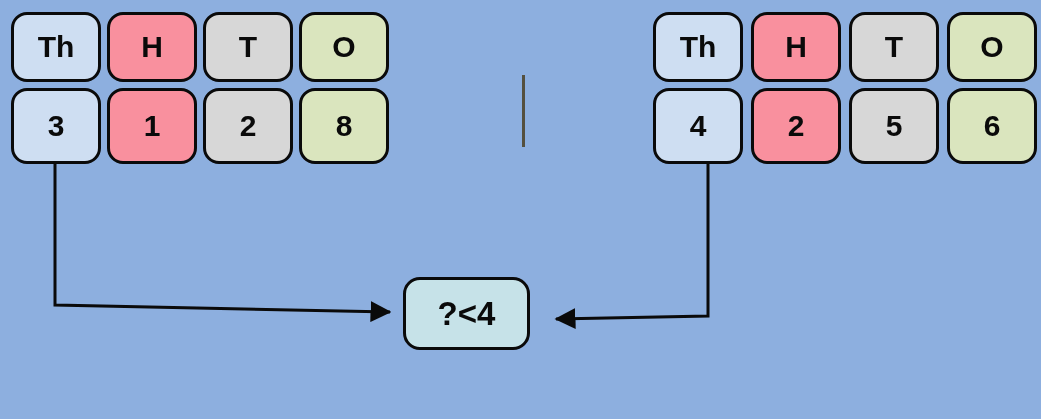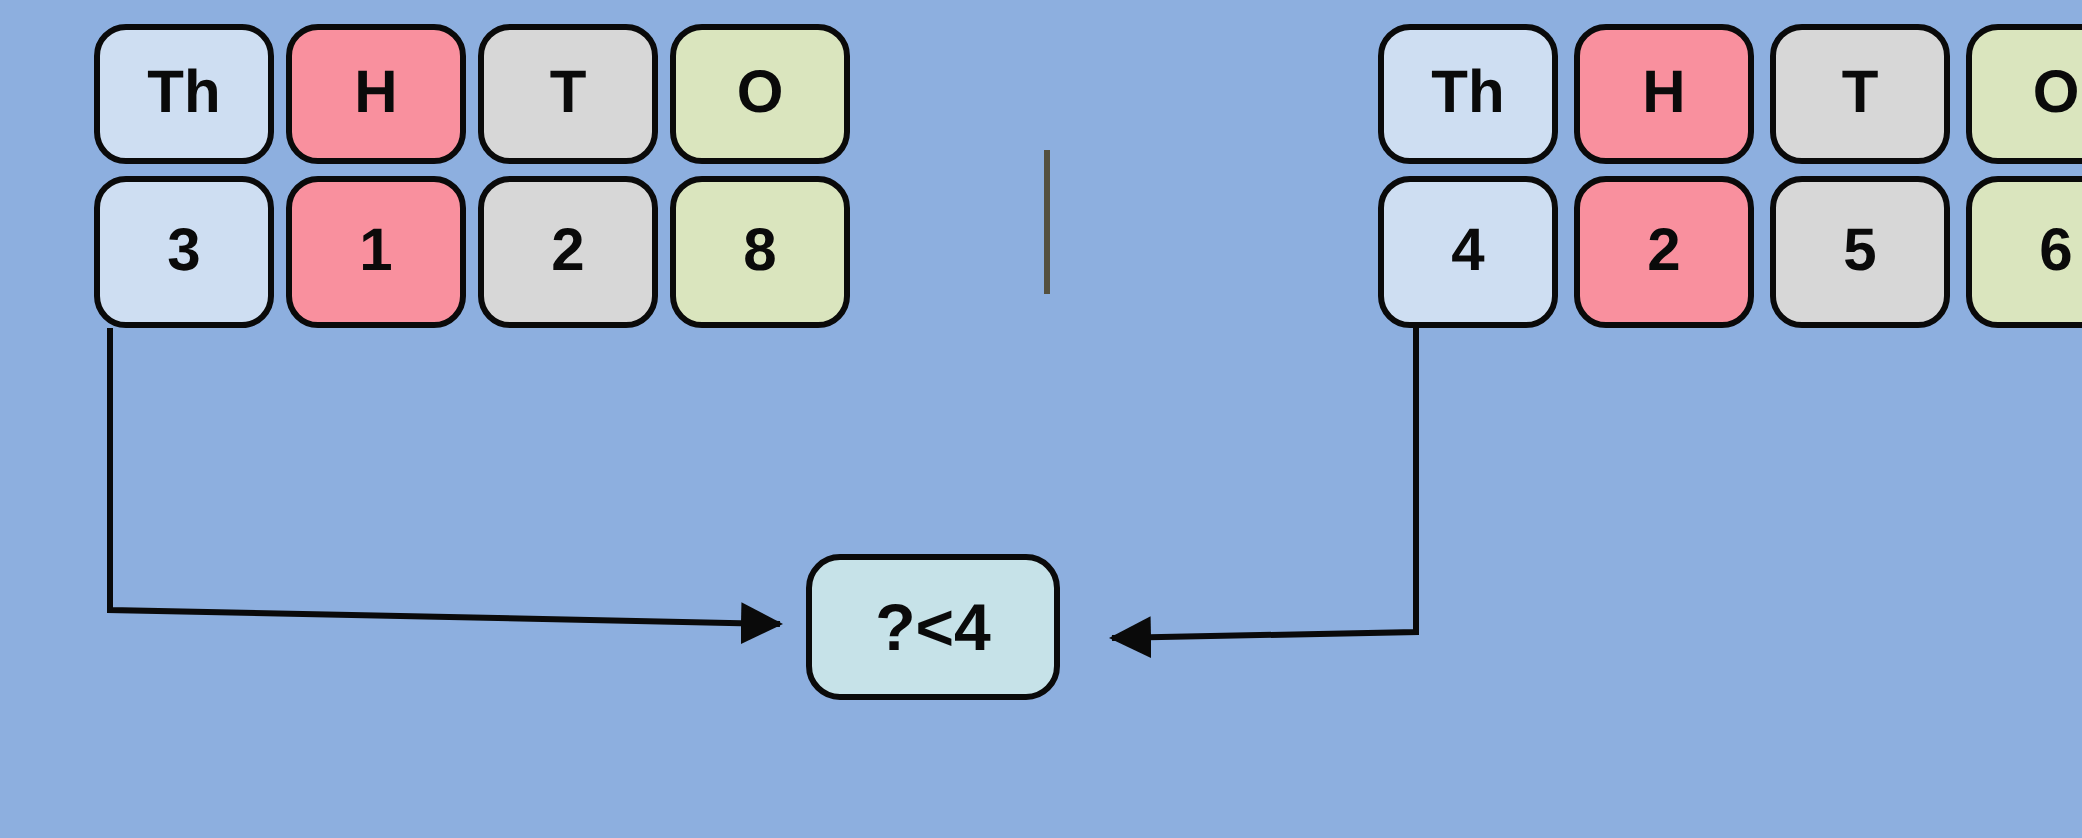--- a/index.html
+++ b/index.html
@@ -13,21 +13,21 @@
   }
   .group {
     position: absolute;
     top: 12px;
     display: flex;
     flex-direction: column;
     gap: 6px;
   }
   .group.left  { left: 11px; }
   .group.right { left: 653px; }
-  .row { display: flex; gap: 6px; margin-left: 36px; }
+  .row { display: flex; gap: 6px; }
   .group.right .row { gap: 8px; }
   .card {
     width: 90px;
     height: 70px;
     box-sizing: border-box;
     border: 3px solid #0a0a0a;
     border-radius: 16px;
     display: flex;
     align-items: center;
     justify-content: center;

